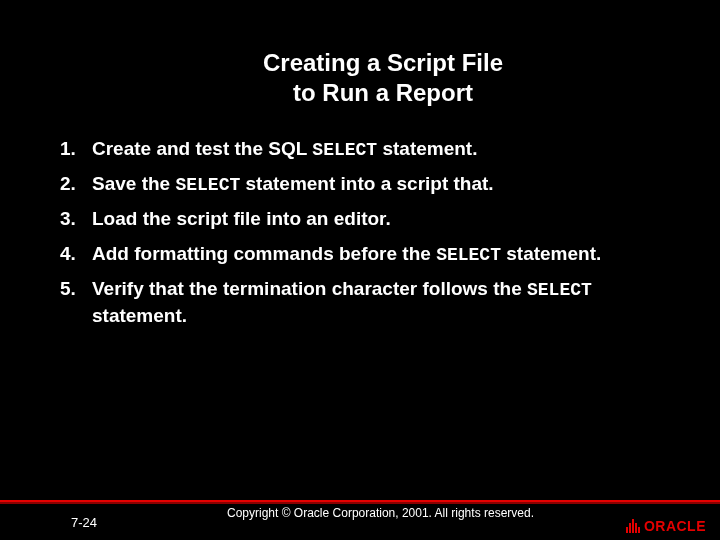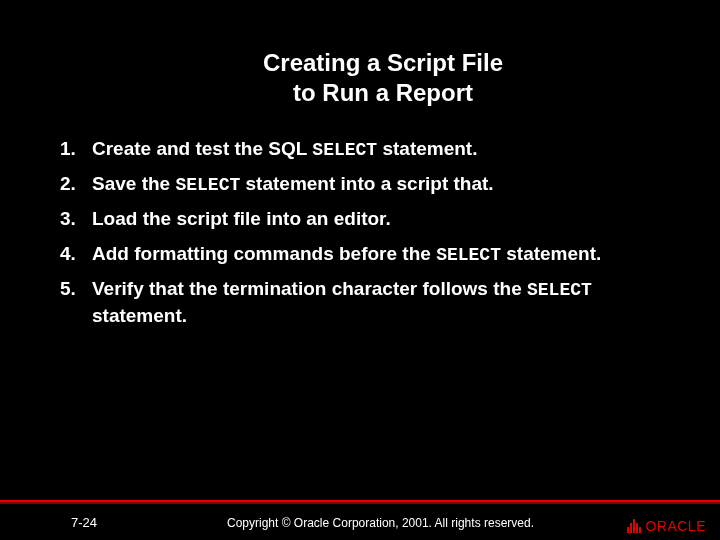--- a/index.html
+++ b/index.html
@@ -71,21 +71,21 @@
     bottom: 10px;
     font-size: 13px;
     color: #fff;
   }
   .footer .copy {
     width: 100%;
     text-align: center;
     font-size: 12px;
     color: #fff;
     position: absolute;
-    bottom: 10px;
+    bottom: 20px;
     left: 0;
   }
   .footer .logo {
     position: absolute;
     right: 14px;
     bottom: 6px;
     display: flex;
     align-items: center;
     gap: 4px;
   }
@@ -99,21 +99,21 @@
     background: #e40000;
     display: inline-block;
   }
   .footer .logo .bars span:nth-child(1){height:6px;}
   .footer .logo .bars span:nth-child(2){height:10px;}
   .footer .logo .bars span:nth-child(3){height:14px;}
   .footer .logo .bars span:nth-child(4){height:10px;}
   .footer .logo .bars span:nth-child(5){height:6px;}
   .footer .logo .word {
     color: #e40000;
-    font-weight: normal;
+    font-weight: bold;
     font-size: 14px;
     letter-spacing: 0.5px;
     font-family: Arial, sans-serif;
   }
   .redline {
     position: absolute;
     left: 0;
     right: 0;
     bottom: 36px;
     height: 2px;

